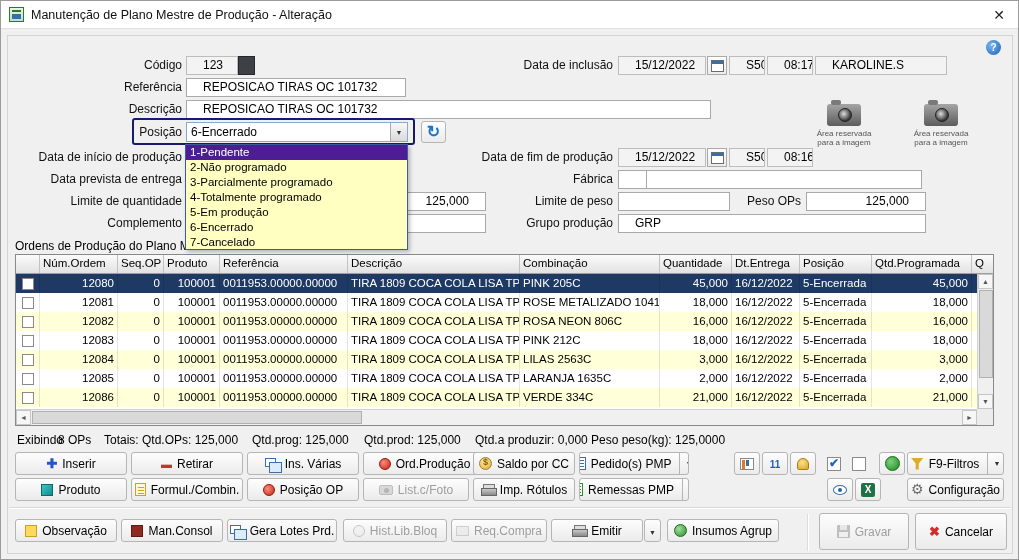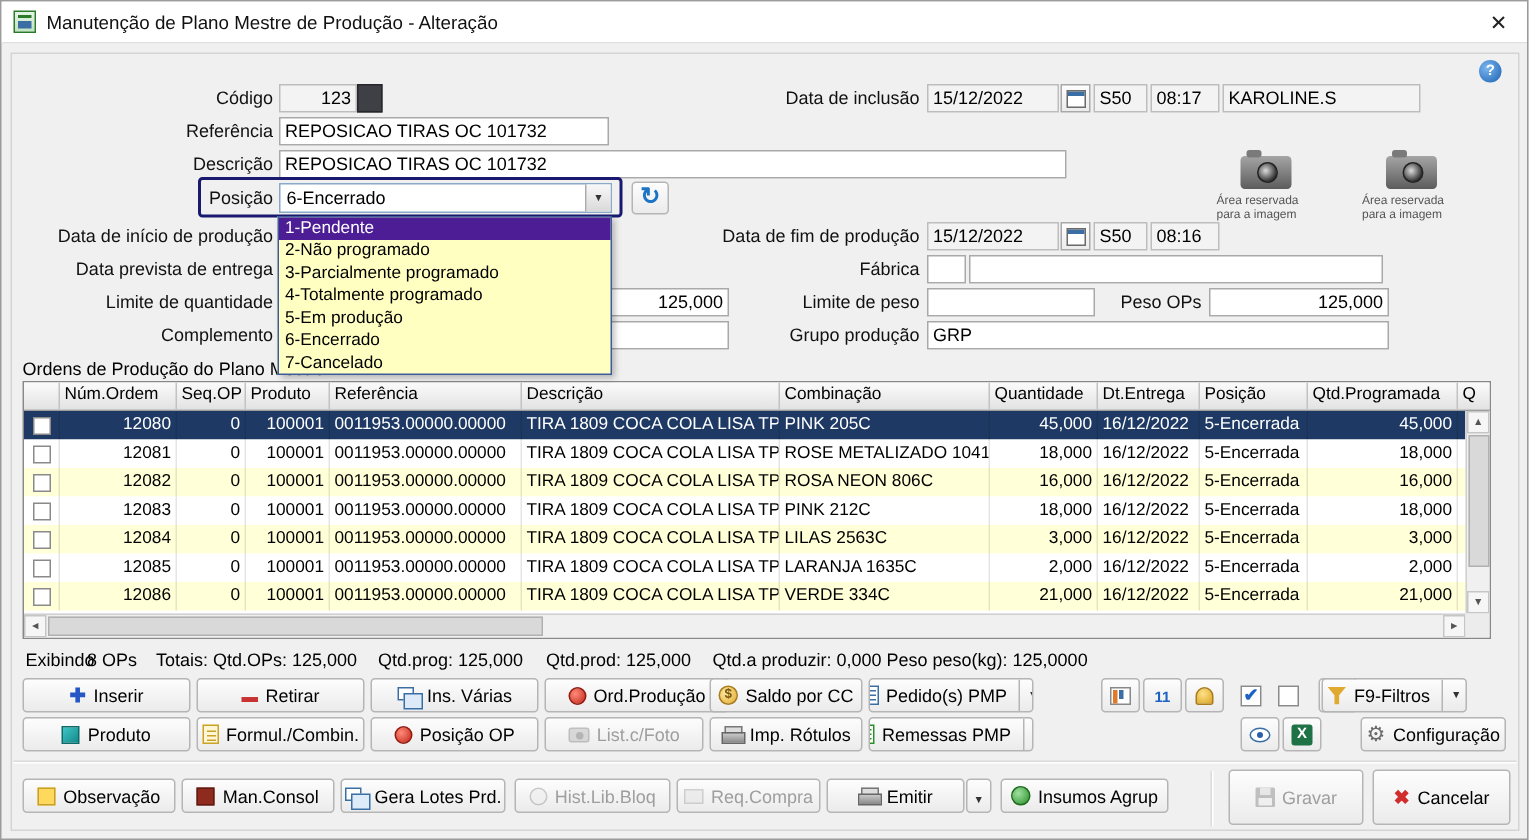--- a/index.html
+++ b/index.html
@@ -16,42 +16,42 @@
 
   .frame { position:absolute; left:6px; top:34px; width:1006px; height:519px; border:1px solid #d4d4d4; background:#f0f0f0; }
   .hr { position:absolute; left:8px; top:506px; width:1002px; border-top:1px solid #dadada; border-bottom:1px solid #ffffff; }
   .vr { position:absolute; left:806px; top:513px; height:37px; border-left:1px solid #dcdcdc; border-right:1px solid #ffffff; }
 
   .help-icon { position:absolute; left:985px; top:39px; width:15px; height:15px; border-radius:50%; background:radial-gradient(circle at 35% 35%,#7ab6f0,#1b5fb0); color:#fff; text-align:center; line-height:15px; font-size:10px; font-weight:bold; }
   .help-icon::before { content:"?"; }
 
   
   .lbl { position:absolute; height:19px; line-height:19px; text-align:right; white-space:nowrap; color:#111; }
-  .fld { position:absolute; height:19px; line-height:17px; background:#fff; border:1px solid #a9a9a9; padding:0 3px; white-space:nowrap; overflow:hidden; }
+  .fld { position:absolute; height:19px; line-height:17px; background:#fff; border:1px solid #a9a9a9; padding:0 16px; white-space:nowrap; overflow:hidden; }
   .fld.ro { background:#f3f3f3; border-color:#bdbdbd; }
   .fld.r { text-align:right; }
   .darkbtn { position:absolute; width:17px; height:19px; background:#3f3f46; border:1px solid #26262b; }
 
   .iconbtn { position:absolute; height:23px; width:26px; border:1px solid #b5b5b5; border-radius:3px; background:linear-gradient(#fdfdfd,#ebebeb); display:flex; align-items:center; justify-content:center; padding:0; font-family:inherit; }
   .calbtn { position:absolute; width:20px; height:19px; border:1px solid #a9a9a9; background:linear-gradient(#fdfdfd,#ececec); display:flex; align-items:center; justify-content:center; padding:0; }
   .ic-cal { width:13px; height:12px; border:1px solid #6b6b6b; background:linear-gradient(#3a6ea5 0 3px,#fff 3px); }
 
   
   .focusring { position:absolute; left:131px; top:117px; width:283px; height:27px; border:2px solid #191970; border-radius:3px; }
   .combo { position:absolute; height:20px; background:#fff; border:1px solid #8aa8c8; display:flex; align-items:center; }
   .combo-val { flex:1; padding:0 4px; line-height:18px; white-space:nowrap; overflow:hidden; }
   .combo-btn { width:17px; height:100%; border-left:1px solid #aaa; background:linear-gradient(#f8f8f8,#d9d9d9); display:flex; align-items:center; justify-content:center; }
   .combo-btn::before { content:"▼"; font-size:7px; color:#333; }
   .ic-refresh::before { content:"↻"; color:#1b74c4; font-size:16px; font-weight:bold; line-height:16px; }
   .dd-list { position:absolute; left:184px; top:143px; width:223px; height:106px; background:#ffffc2; border:1px solid #3c5c9c; z-index:30; box-shadow:2px 2px 4px rgba(0,0,0,.25); }
   .dd-item { height:15px; line-height:15px; font-size:11.5px; padding-left:4px; white-space:nowrap; overflow:hidden; }
   .dd-item.sel { background:#4c1d95; color:#fff; }
 
   
-  .camzone { position:absolute; width:76px; height:62px; }
+  .camzone { position:absolute; width:76px; height:62px; text-align:center; }
   .cam { width:34px; height:22px; background:linear-gradient(#a5a5a5,#5c5c5c); border-radius:3px; position:relative; margin:3px auto 3px; }
   .cam::before { content:""; position:absolute; left:11px; top:4px; width:12px; height:12px; border-radius:50%; background:radial-gradient(circle at 40% 40%,#ddd,#333 70%); border:1px solid #222; }
   .cam::after { content:""; position:absolute; top:-4px; left:4px; width:10px; height:5px; background:#7a7a7a; border-radius:2px; }
   .camcap { font-size:8px; line-height:9px; color:#555; width:66px; margin:0 auto; }
 
   
   .section-label { position:absolute; left:14px; top:238px; font-size:12px; }
   .grid { position:absolute; left:14px; top:253px; width:979px; height:172px; border:1px solid #898989; background:#fff; }
   .ghead { position:absolute; left:0; top:0; right:0; height:19px; display:flex; background:linear-gradient(#fbfbfb,#e2e2e2); border-bottom:1px solid #9e9e9e; overflow:hidden; }
   .hcell { flex:0 0 auto; padding:2px 3px 0; font-size:11.5px; border-right:1px solid #c2c2c2; white-space:nowrap; overflow:hidden; }
@@ -393,21 +393,21 @@
       <span class="ic ic-11"></span>
     </button>
   <button class="iconbtn" style="left:789px;top:451px">
       <span class="ic ic-bell"></span>
     </button>
   <span class="cb on" style="left:826px;top:456px"></span>
   <span class="cb" style="left:851px;top:456px"></span>
   <button class="iconbtn" style="left:878px;top:451px">
       <span class="ic ic-globe"></span>
     </button>
-  <button class="btn" style="left:880px;top:451px;width:97px">
+  <button class="btn" style="left:906px;top:451px;width:97px">
       <span class="ic ic-funnel"></span>
       <span>F9-Filtros</span>
       <span class="split"></span>
     </button>
 
   <button class="btn" style="left:14px;top:477px;width:112px">
       <span class="ic ic-cube"></span>
       <span>Produto</span>
     </button>
   <button class="btn" style="left:130px;top:477px;width:112px">

